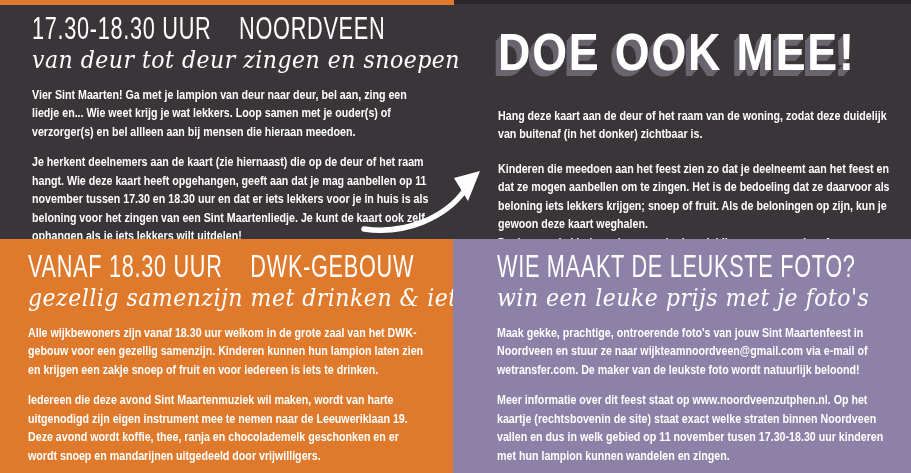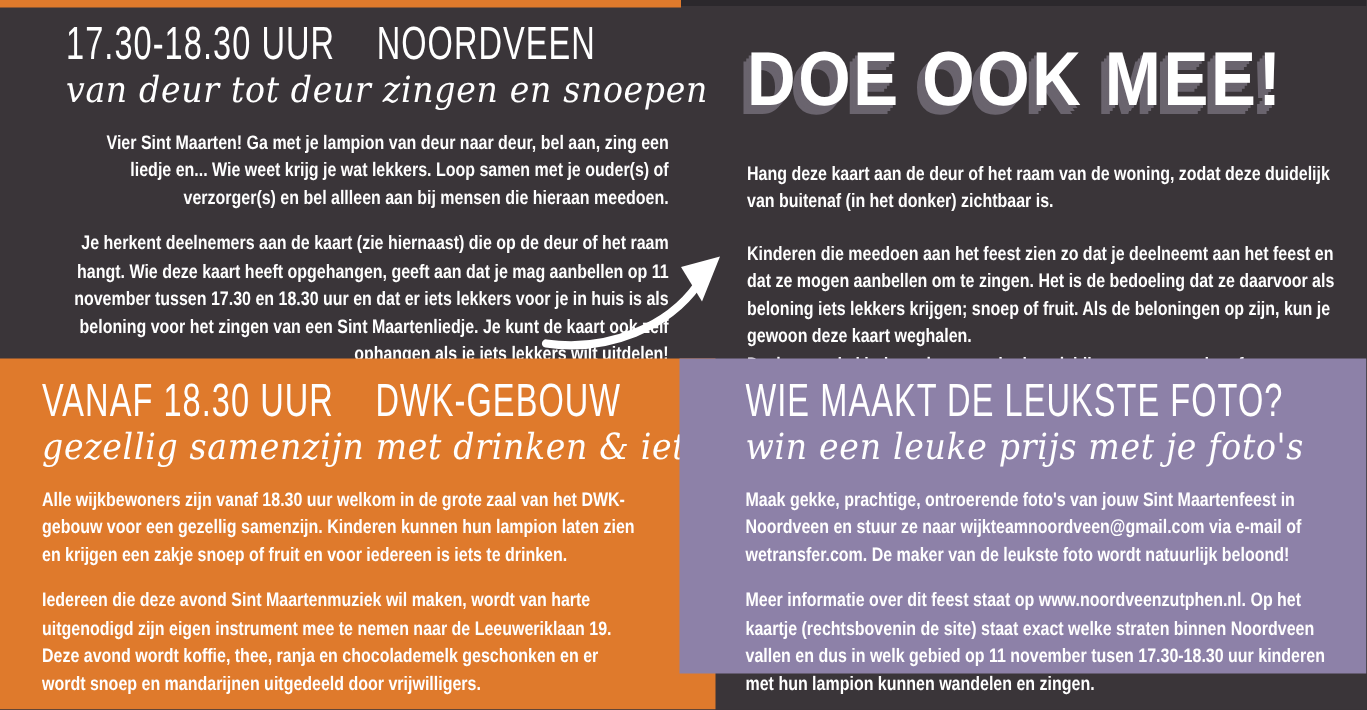--- a/index.html
+++ b/index.html
@@ -14,25 +14,25 @@
   html, body { width: 911px; height: 473px; overflow: hidden; }
   body { font-family: "Liberation Sans", sans-serif; background: var(--dark); }
 
   .poster { position: relative; width: 911px; height: 473px; background: var(--dark); }
 
   .strip { position: absolute; top: 0; }
   .strip-left  { left: 0;   width: 454px; height: 5px; background: var(--orange); }
   .strip-right { left: 454px; width: 457px; height: 4px; background: var(--darker); }
 
   .panel { position: absolute; }
-  .panel-top-left  { left: 16px;   top: 5px;   width: 454px; height: 266px; padding: 8px 28px 0 28px; text-align: right; }
+  .panel-top-left  { left: 4px;   top: 5px;   width: 454px; height: 266px; padding: 8px 28px 0 28px; }
   .panel-top-right { left: 454px; top: 4px; width: 457px; height: 235px; padding: 4px 40px 0 44px; margin-top: 14px; }
   .panel-bottom-left  { left: 0; top: 239px; width: 477px; height: 234px;
                         background: var(--orange); padding: 12px 28px 0 28px; }
-  .panel-bottom-right { left: 453px; top: 239px; width: 458px; height: 210px;
+  .panel-bottom-right { left: 453px; top: 239px; width: 458px; height: 234px;
                         background: var(--lavender); padding: 12px 40px 0 44px; }
 
   .caps-heading {
     color: var(--white);
     font-size: 31px;
     font-weight: 400;
     letter-spacing: 1px;
     white-space: nowrap;
     transform: scaleX(0.70);
     transform-origin: 0 0;

